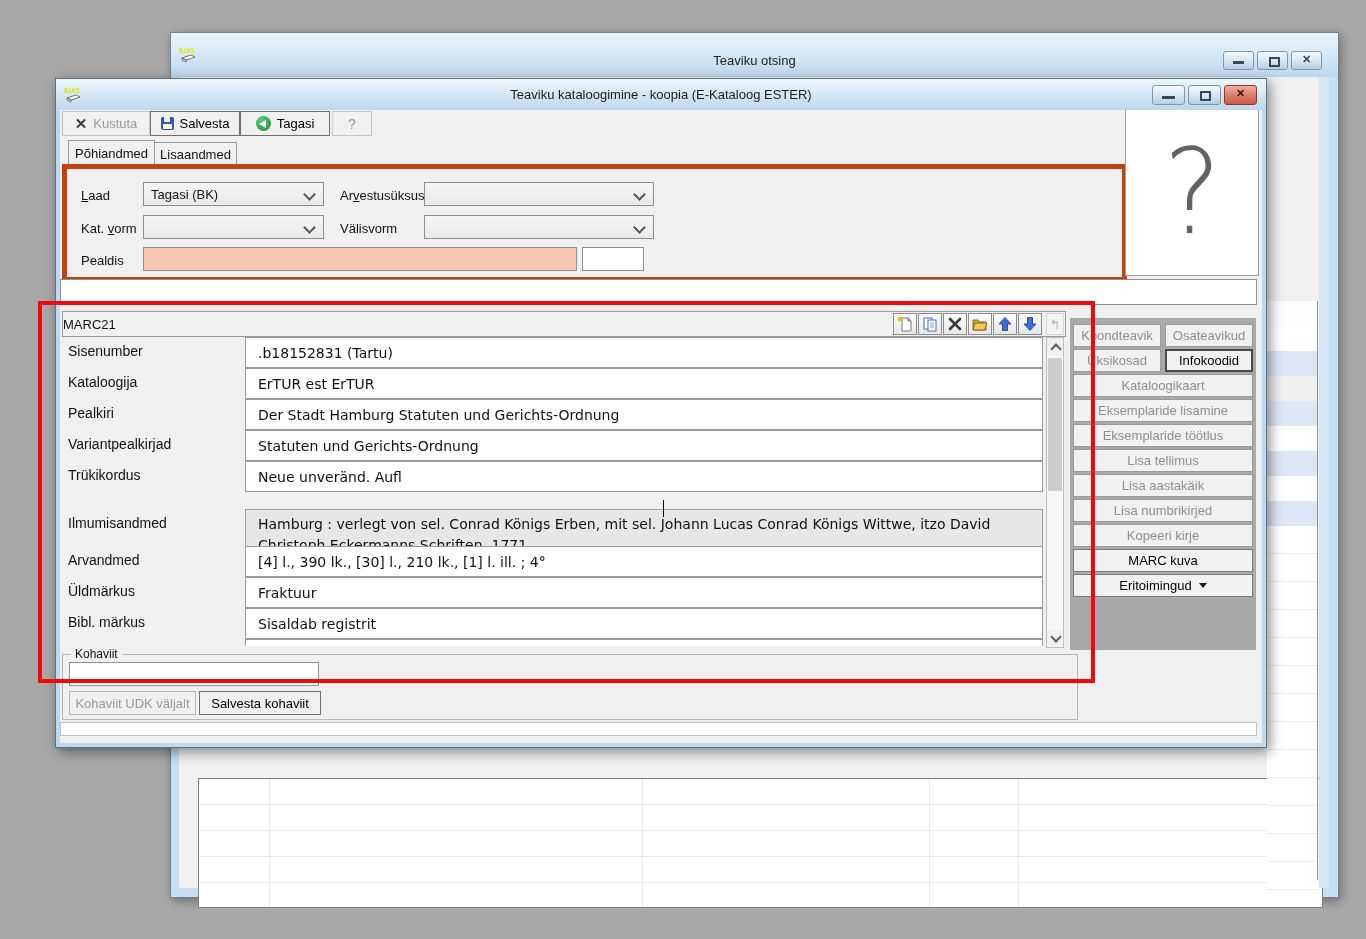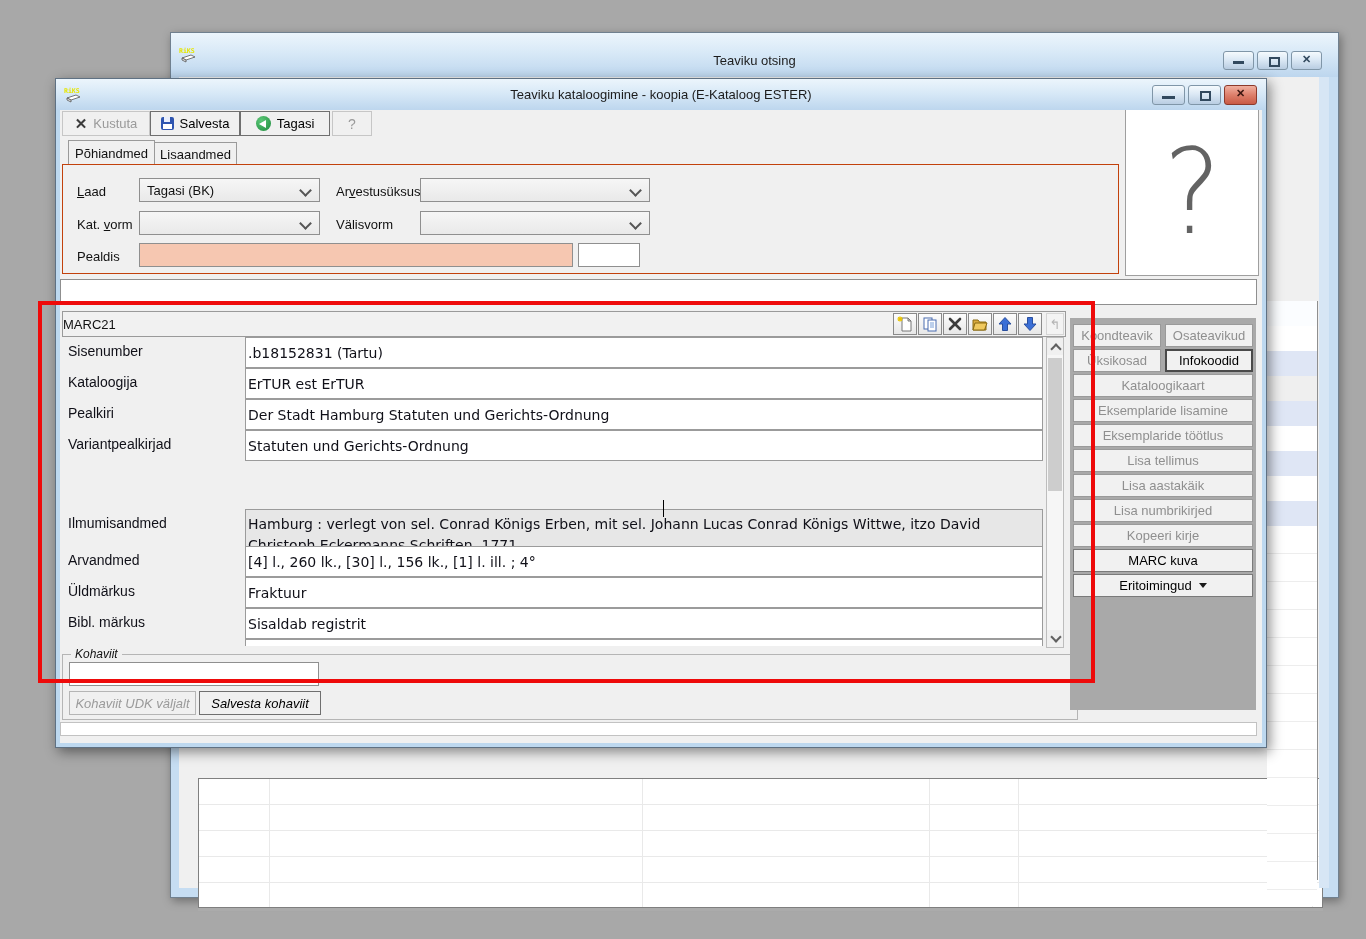--- a/index.html
+++ b/index.html
@@ -55,21 +55,21 @@
   .icon-floppy:after{content:"";position:absolute;left:2px;bottom:1px;width:9px;height:5px;background:#ffffff;}
   .icon-back{width:15px;height:15px;border-radius:50%;background:radial-gradient(circle at 35% 30%,#5cc878,#1d8a3c);position:relative;}
   .icon-back:before{content:"";position:absolute;left:3px;top:4px;border-right:7px solid #ffffff;border-top:4px solid transparent;border-bottom:4px solid transparent;}
   .icon-help{color:#9a9a9a;font-size:14px;}
 
   
   .tab{position:absolute;font-size:13px;color:#111;background:#f0f0f0;border:1px solid #9a9a9a;border-bottom:none;
     display:flex;align-items:center;justify-content:center;}
 
   
-  #formbox{position:absolute;left:2px;top:54px;width:1055px;height:108px;border:1px solid #c2410c;background:#f0f0f0;}
+  #formbox{position:absolute;left:2px;top:54px;width:1055px;height:108px;border:5px solid #c2410c;background:#f0f0f0;}
   .flabel{position:absolute;font-size:13px;color:#111;}
   .key{text-decoration:underline;}
   .sel{position:absolute;height:24px;background:linear-gradient(180deg,#f6f6f6,#e9e9e9);border:1px solid #8f8f8f;
     font-size:13px;color:#111;display:flex;align-items:center;padding-left:7px;box-sizing:border-box;}
   .chev{position:absolute;right:9px;top:7px;width:7px;height:7px;border-right:2px solid #555;border-bottom:2px solid #555;transform:rotate(45deg);}
   .inp{position:absolute;height:24px;background:#fff;border:1px solid #8f8f8f;box-sizing:border-box;}
   .inp.pink{background:#f6c7b1;}
 
   
   #imgbox{position:absolute;left:1065px;top:-3px;width:132px;height:167px;background:#ffffff;border:1px solid #9f9f9f;
@@ -83,42 +83,42 @@
   
   #marc-header{position:absolute;left:2px;top:201px;width:1004px;height:26px;background:#f1f1f1;border:1px solid #9a9a9a;box-sizing:border-box;}
   #marc-title{position:absolute;left:0;top:5px;width:830px;text-align:left;font-size:13px;color:#111;}
   .micon{position:absolute;top:1px;width:24px;height:22px;background:linear-gradient(180deg,#fdfdfd,#e7e7e7);
     border:1px solid #8a8a8a;display:flex;align-items:center;justify-content:center;box-sizing:border-box;}
   .micon.flat{background:#f3f3f3;border-color:#d5d5d5;color:#b4b4b4;font-size:13px;}
   #marc-rows{position:absolute;left:2px;top:227px;width:1004px;height:309px;overflow:hidden;}
   .mrow{position:absolute;left:0;width:100%;}
   .mlabel{position:absolute;left:6px;top:6px;font-size:14px;color:#101018;font-family:Liberation Sans, sans-serif;}
   .mval{position:absolute;left:183px;width:798px;box-sizing:border-box;background:#fff;border:1px solid #9b9b9b;
-    font-size:14px;color:#101018;font-family:"DejaVu Sans",sans-serif;padding:5px 10px 0 2px;top:0;bottom:0;line-height:21px;}
+    font-size:14px;color:#101018;font-family:"DejaVu Sans",sans-serif;padding:5px 10px 0 12px;top:0;bottom:0;line-height:21px;}
   .mrow.sel5 .mval{background:#e7e7e7;padding-top:4px;}
   #caret{position:absolute;left:603px;top:390px;width:1px;height:17px;background:#000;z-index:5;}
 
   
   #vscroll{position:absolute;left:986px;top:227px;width:18px;height:311px;background:#f6f6f6;border:1px solid #bdbdbd;box-sizing:border-box;}
   .sbtn{position:absolute;left:0;width:16px;height:17px;background:#f0f0f0;position:absolute;}
   .sb-ch{position:absolute;left:5px;width:6px;height:6px;border-right:2px solid #606060;border-bottom:2px solid #606060;}
   #sb-up .sb-ch{top:7px;transform:rotate(225deg);}
   #sb-dn .sb-ch{top:3px;transform:rotate(45deg);}
   #sb-thumb{position:absolute;left:1px;top:20px;width:14px;height:133px;background:#cdcdcd;}
 
   
-  #kohaviit{position:absolute;left:2px;top:544px;width:1014px;height:64px;border:1px solid #b5b5b5;font-style:italic;}
+  #kohaviit{position:absolute;left:2px;top:544px;width:1014px;height:64px;border:1px solid #b5b5b5;}
   #kohaviit legend,#kv-legend{position:absolute;top:-8px;left:8px;background:#f0f0f0;padding:0 4px;font-size:12px;color:#111;}
   #kv-input{left:6px;top:7px;width:250px;}
   .kvbtn{position:absolute;top:36px;height:22px;font-size:13px;background:#f0f0f0;border:1px solid #6f6f6f;
     display:flex;align-items:center;justify-content:center;}
   .kvbtn.dis{border-color:#b5b5b5;color:#9a9a9a;}
 
   
-  #sidepanel{position:absolute;left:1010px;top:208px;width:186px;height:392px;background:#a9a9a9;}
+  #sidepanel{position:absolute;left:1010px;top:208px;width:186px;height:332px;background:#a9a9a9;}
   .spbtn{position:absolute;height:23px;background:#f1f1f1;border:1px solid #9a9a9a;font-size:13px;
     display:flex;align-items:center;justify-content:center;box-sizing:border-box;color:#8f8f8f;}
   .spbtn.en{color:#000;border-color:#7a7a7a;}
   .spbtn.def{border:2px solid #4a4a4a;}
   .sp-caret{width:0;height:0;border-left:4px solid transparent;border-right:4px solid transparent;border-top:5px solid #1a1a1a;margin-left:7px;}
 
   
   #annot{position:absolute;left:38px;top:301px;width:1049px;height:374px;border:4px solid #ee0a0a;z-index:50;pointer-events:none;}
 </style>
 </head>
@@ -315,27 +315,31 @@
           <div class="mval">ErTUR est ErTUR</div>
         </div>
         <div class="mrow" style="top:93px;height:31px">
           <div class="mlabel">Variantpealkirjad</div>
           <div class="mval">Statuten und Gerichts-Ordnung</div>
         </div>
         <div class="mrow" style="top:62px;height:31px">
           <div class="mlabel">Pealkiri</div>
           <div class="mval">Der Stadt Hamburg Statuten und Gerichts-Ordnung</div>
         </div>
+        <div class="mrow" style="top:124px;height:31px">
+          <div class="mlabel">Trükikordus</div>
+          <div class="mval">Neue unveränd. Aufl</div>
+        </div>
         <div class="mrow sel5" style="top:172px;height:54px">
           <div class="mlabel">Ilmumisandmed</div>
           <div class="mval">Hamburg : verlegt von sel. Conrad Königs Erben, mit sel. Johann Lucas Conrad Königs Wittwe, itzo David Christoph Eckermanns Schriften, 1771</div>
         </div>
         <div class="mrow" style="top:209px;height:31px">
           <div class="mlabel">Arvandmed</div>
-          <div class="mval">[4] l., 260 lk., [30] l., 156 lk., [1] l. ill. ; 4°</div>
+          <div class="mval">[4] l., 390 lk., [30] l., 210 lk., [1] l. ill. ; 4°</div>
         </div>
         <div class="mrow" style="top:240px;height:31px">
           <div class="mlabel">Üldmärkus</div>
           <div class="mval">Fraktuur</div>
         </div>
         <div class="mrow" style="top:271px;height:31px">
           <div class="mlabel">Bibl. märkus</div>
           <div class="mval">Sisaldab registrit</div>
         </div>
         <div class="mrow" style="top:302px;height:31px">

